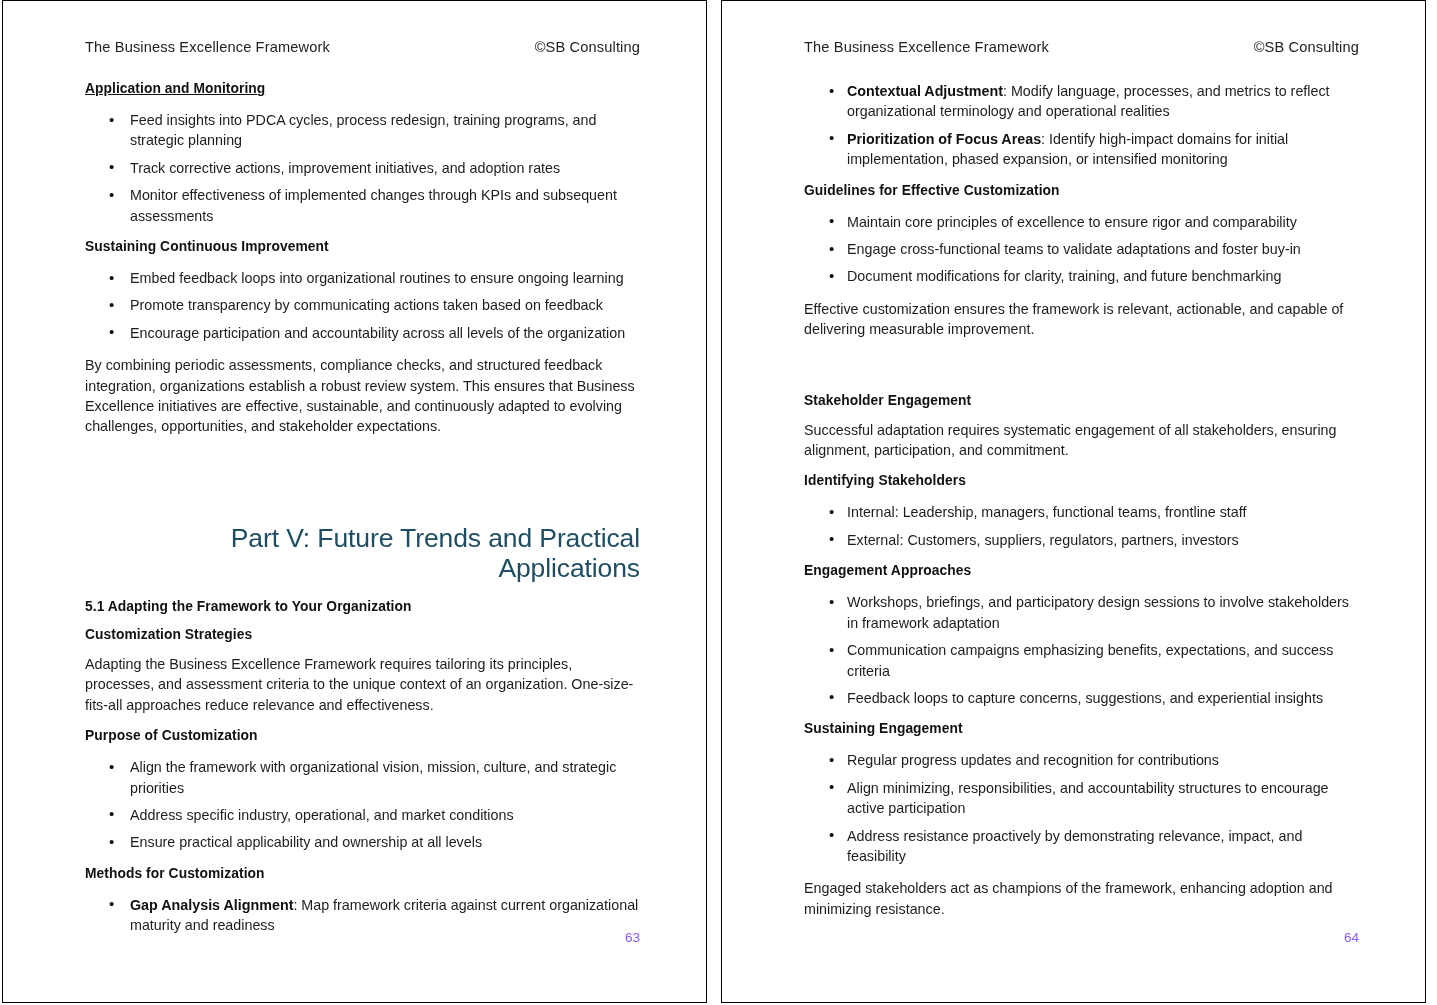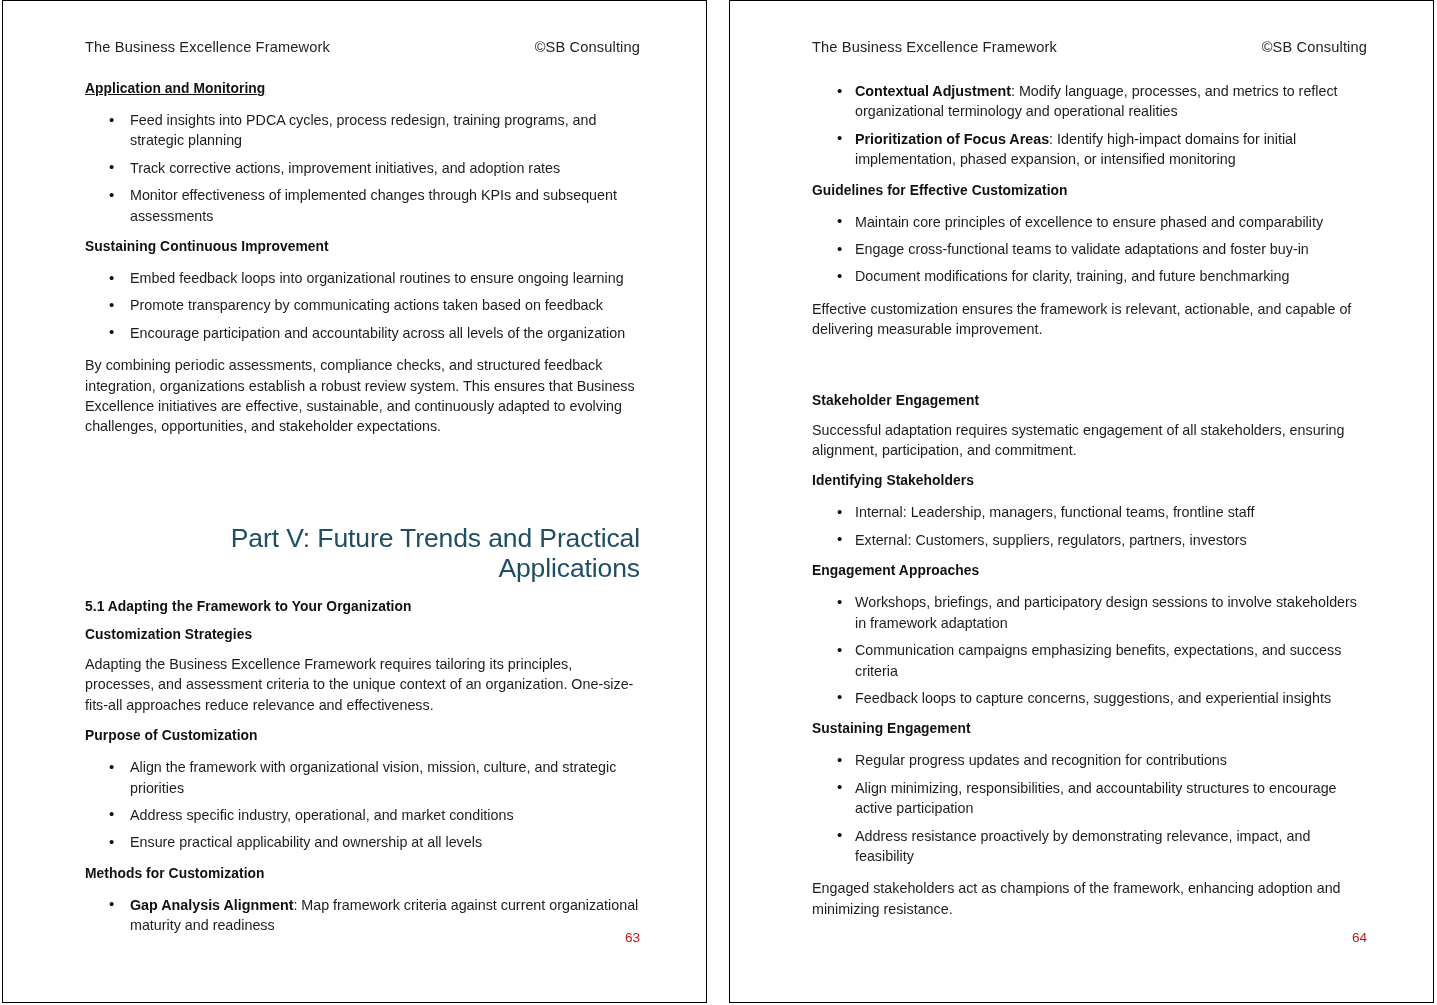--- a/index.html
+++ b/index.html
@@ -12,21 +12,21 @@
     height: 1005px;
     font-family: "Liberation Sans", sans-serif;
     color: #1a1a1a;
     overflow: hidden;
   }
   .spread {
     position: relative;
     width: 1437px;
     height: 1005px;
     display: flex;
-    gap: 22px;
+    gap: 14px;
     box-sizing: border-box;
     padding: 0 2px;
   }
   .page {
     position: relative;
     background: #ffffff;
     border: 1.5px solid #000000;
     box-sizing: border-box;
     width: 705px;
     height: 1003px;
@@ -106,21 +106,21 @@
     text-align: right;
   }
   .gap-big { height: 86px; }
   .gap-mid { height: 40px; }
 
   .folio {
     position: absolute;
     right: 66px;
     bottom: 57px;
     font-size: 13.6px;
-    color: #b91c1c;
+    color: #8b5cf6;
   }
 </style>
 </head>
 <body>
 
 <div class="spread">
 
   <div class="page left">
     <div class="page-inner">
 
@@ -179,21 +179,21 @@
         <span class="rh-right">©SB Consulting</span>
       </div>
 
       <ul class="bul">
         <li><b class="bld">Contextual Adjustment</b><span>: Modify language, processes, and metrics to reflect organizational terminology and operational realities</span></li>
         <li><b class="bld">Prioritization of Focus Areas</b><span>: Identify high-impact domains for initial implementation, phased expansion, or intensified monitoring</span></li>
       </ul>
 
       <div class="h-sub">Guidelines for Effective Customization</div>
       <ul class="bul">
-        <li>Maintain core principles of excellence to ensure phased and comparability</li>
+        <li>Maintain core principles of excellence to ensure rigor and comparability</li>
         <li>Engage cross-functional teams to validate adaptations and foster buy-in</li>
         <li>Document modifications for clarity, training, and future benchmarking</li>
       </ul>
 
       <p class="body">Effective customization ensures the framework is relevant, actionable, and capable of delivering measurable improvement.</p>
 
       <div class="gap-mid"></div>
 
       <div class="h-sub">Stakeholder Engagement</div>
       <p class="body">Successful adaptation requires systematic engagement of all stakeholders, ensuring alignment, participation, and commitment.</p>

